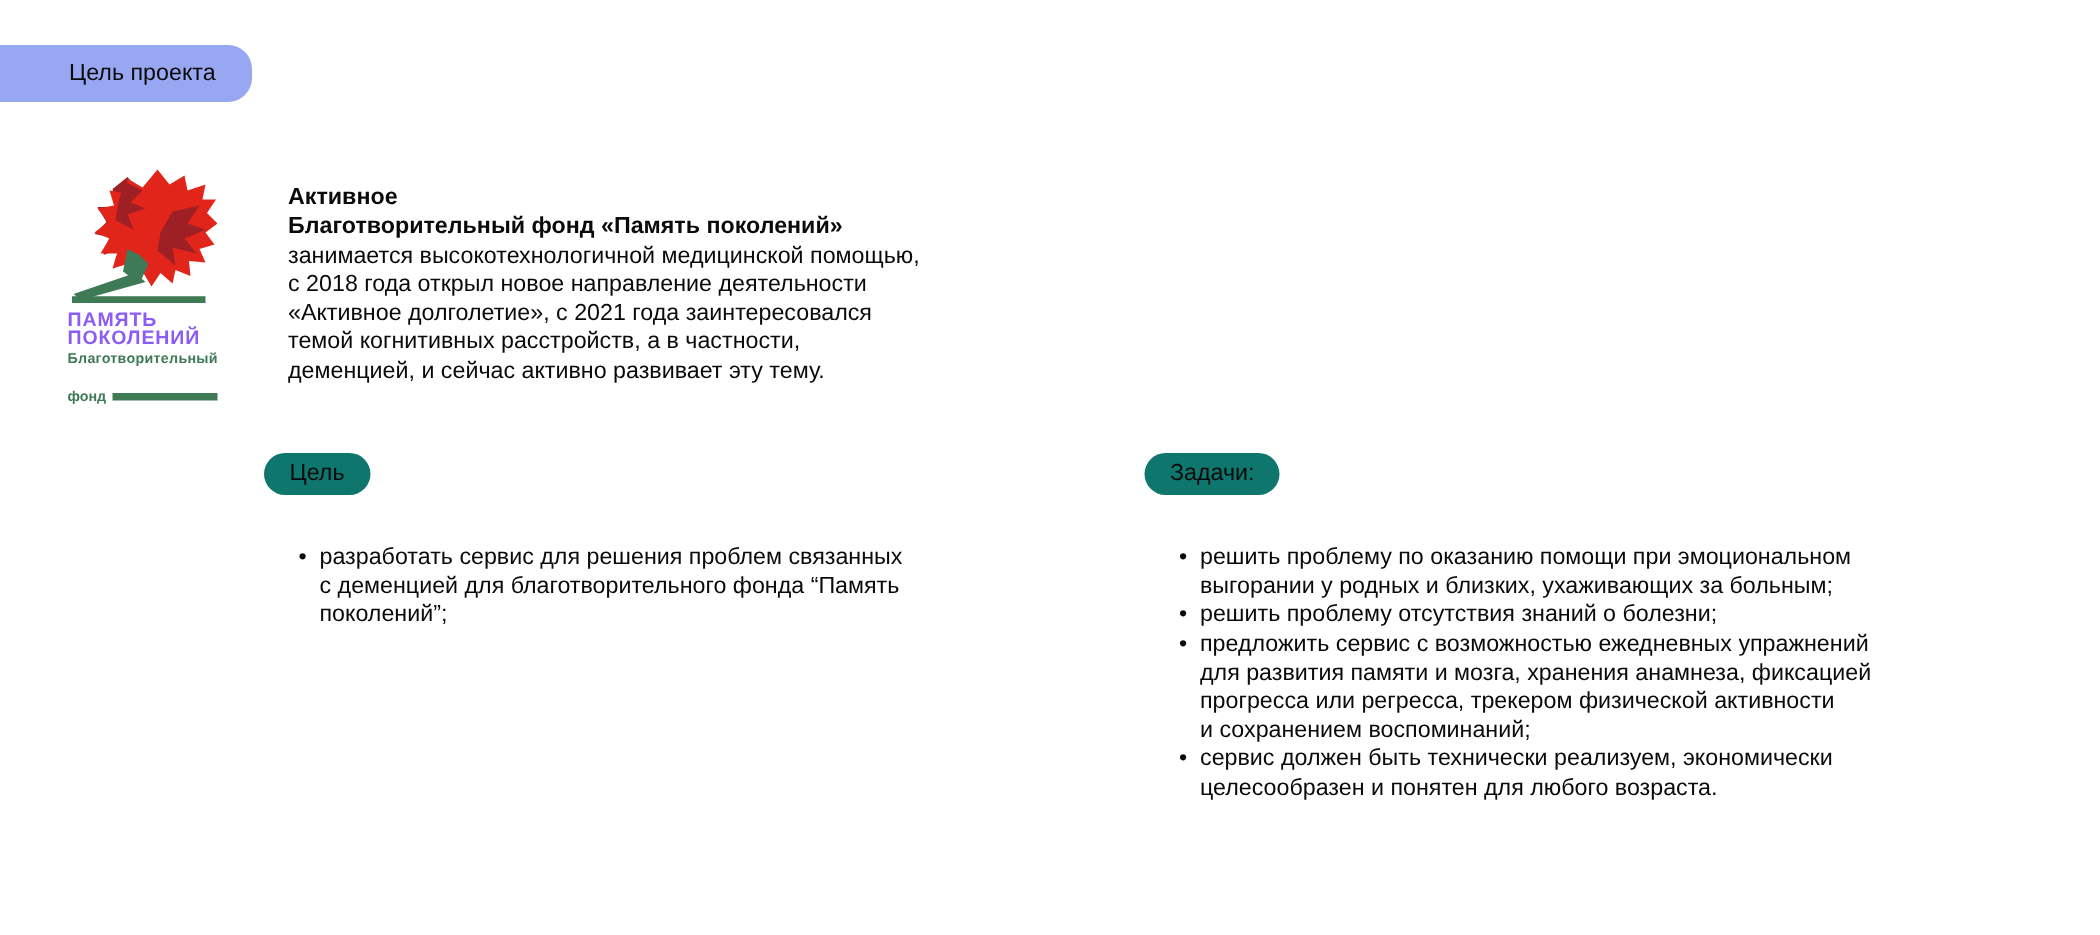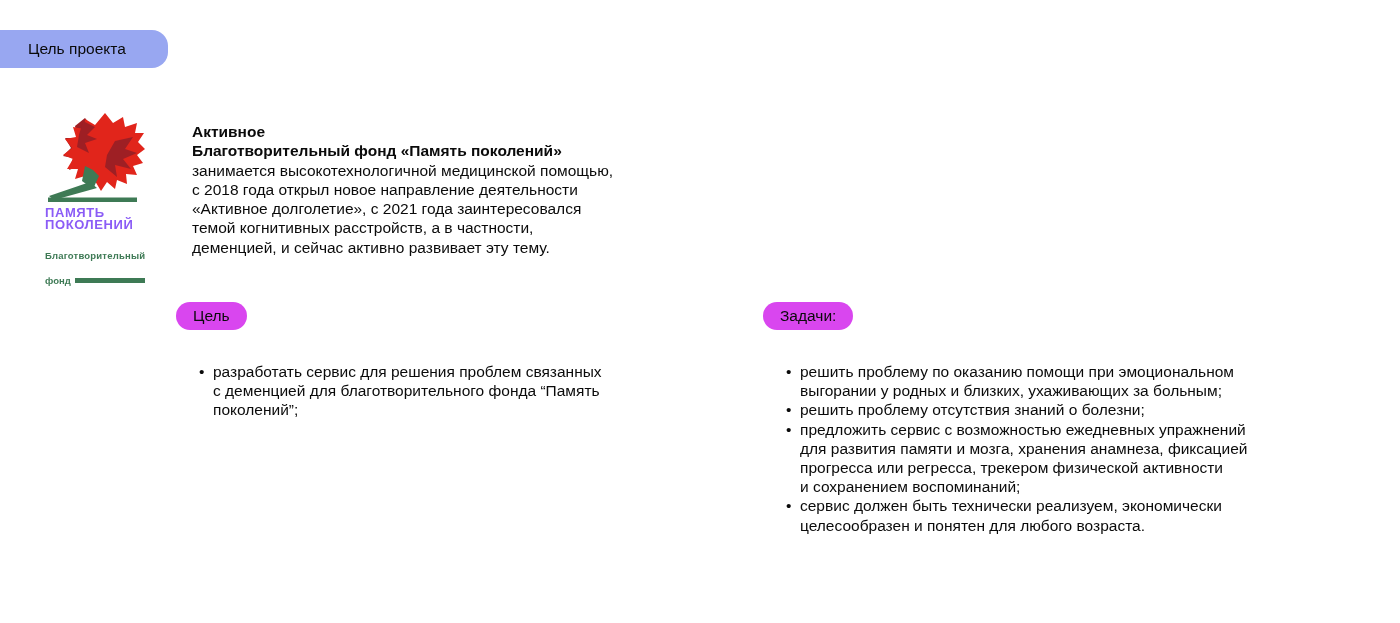--- a/index.html
+++ b/index.html
@@ -17,42 +17,42 @@
   .header-badge {
     position: absolute;
     left: 0; top: 30;
     top: 30px;
     height: 38px;
     width: 168px;
     background: #98A7F1;
     border-radius: 0 16px 16px 0;
     display: flex;
     align-items: center;
-    padding-left: 28px;
+    padding-left: 46px;
     font-size: 15.5px;
     color: #0a0a0a;
   }
 
   
   .logo {
     position: absolute;
     left: 45px; top: 112px;
     width: 100px;
   }
   .logo svg { display: block; width: 100px; height: 92px; }
   .logo-title {
     margin-top: 3px;
     color: #8b5cf6;
     font-weight: 700;
     font-size: 13px;
     line-height: 12px;
     letter-spacing: 0.6px;
   }
   .logo-sub {
-    margin-top: 20px;
+    margin-top: 4px;
     color: #3E7A55;
     font-weight: 600;
     font-size: 9.5px;
     line-height: 10px;
     letter-spacing: 0.2px;
   }
   .fond-row {
     margin-top: 14px;
     display: flex;
     align-items: center;
@@ -78,21 +78,21 @@
   .col { position: absolute; top: 302px; }
   .col-goal { left: 176px; width: 490px; }
   .col-tasks { left: 763px; width: 560px; }
 
   .pill {
     display: inline-flex;
     align-items: center;
     height: 28px;
     padding: 0 17px;
     border-radius: 14px;
-    background: #d946ef;
+    background: #0f766e;
     font-size: 15.5px;
     color: #0a0a0a;
   }
 
   ul.bullets {
     list-style: none;
     margin-top: 32px;
   }
   ul.bullets li {
     position: relative;

